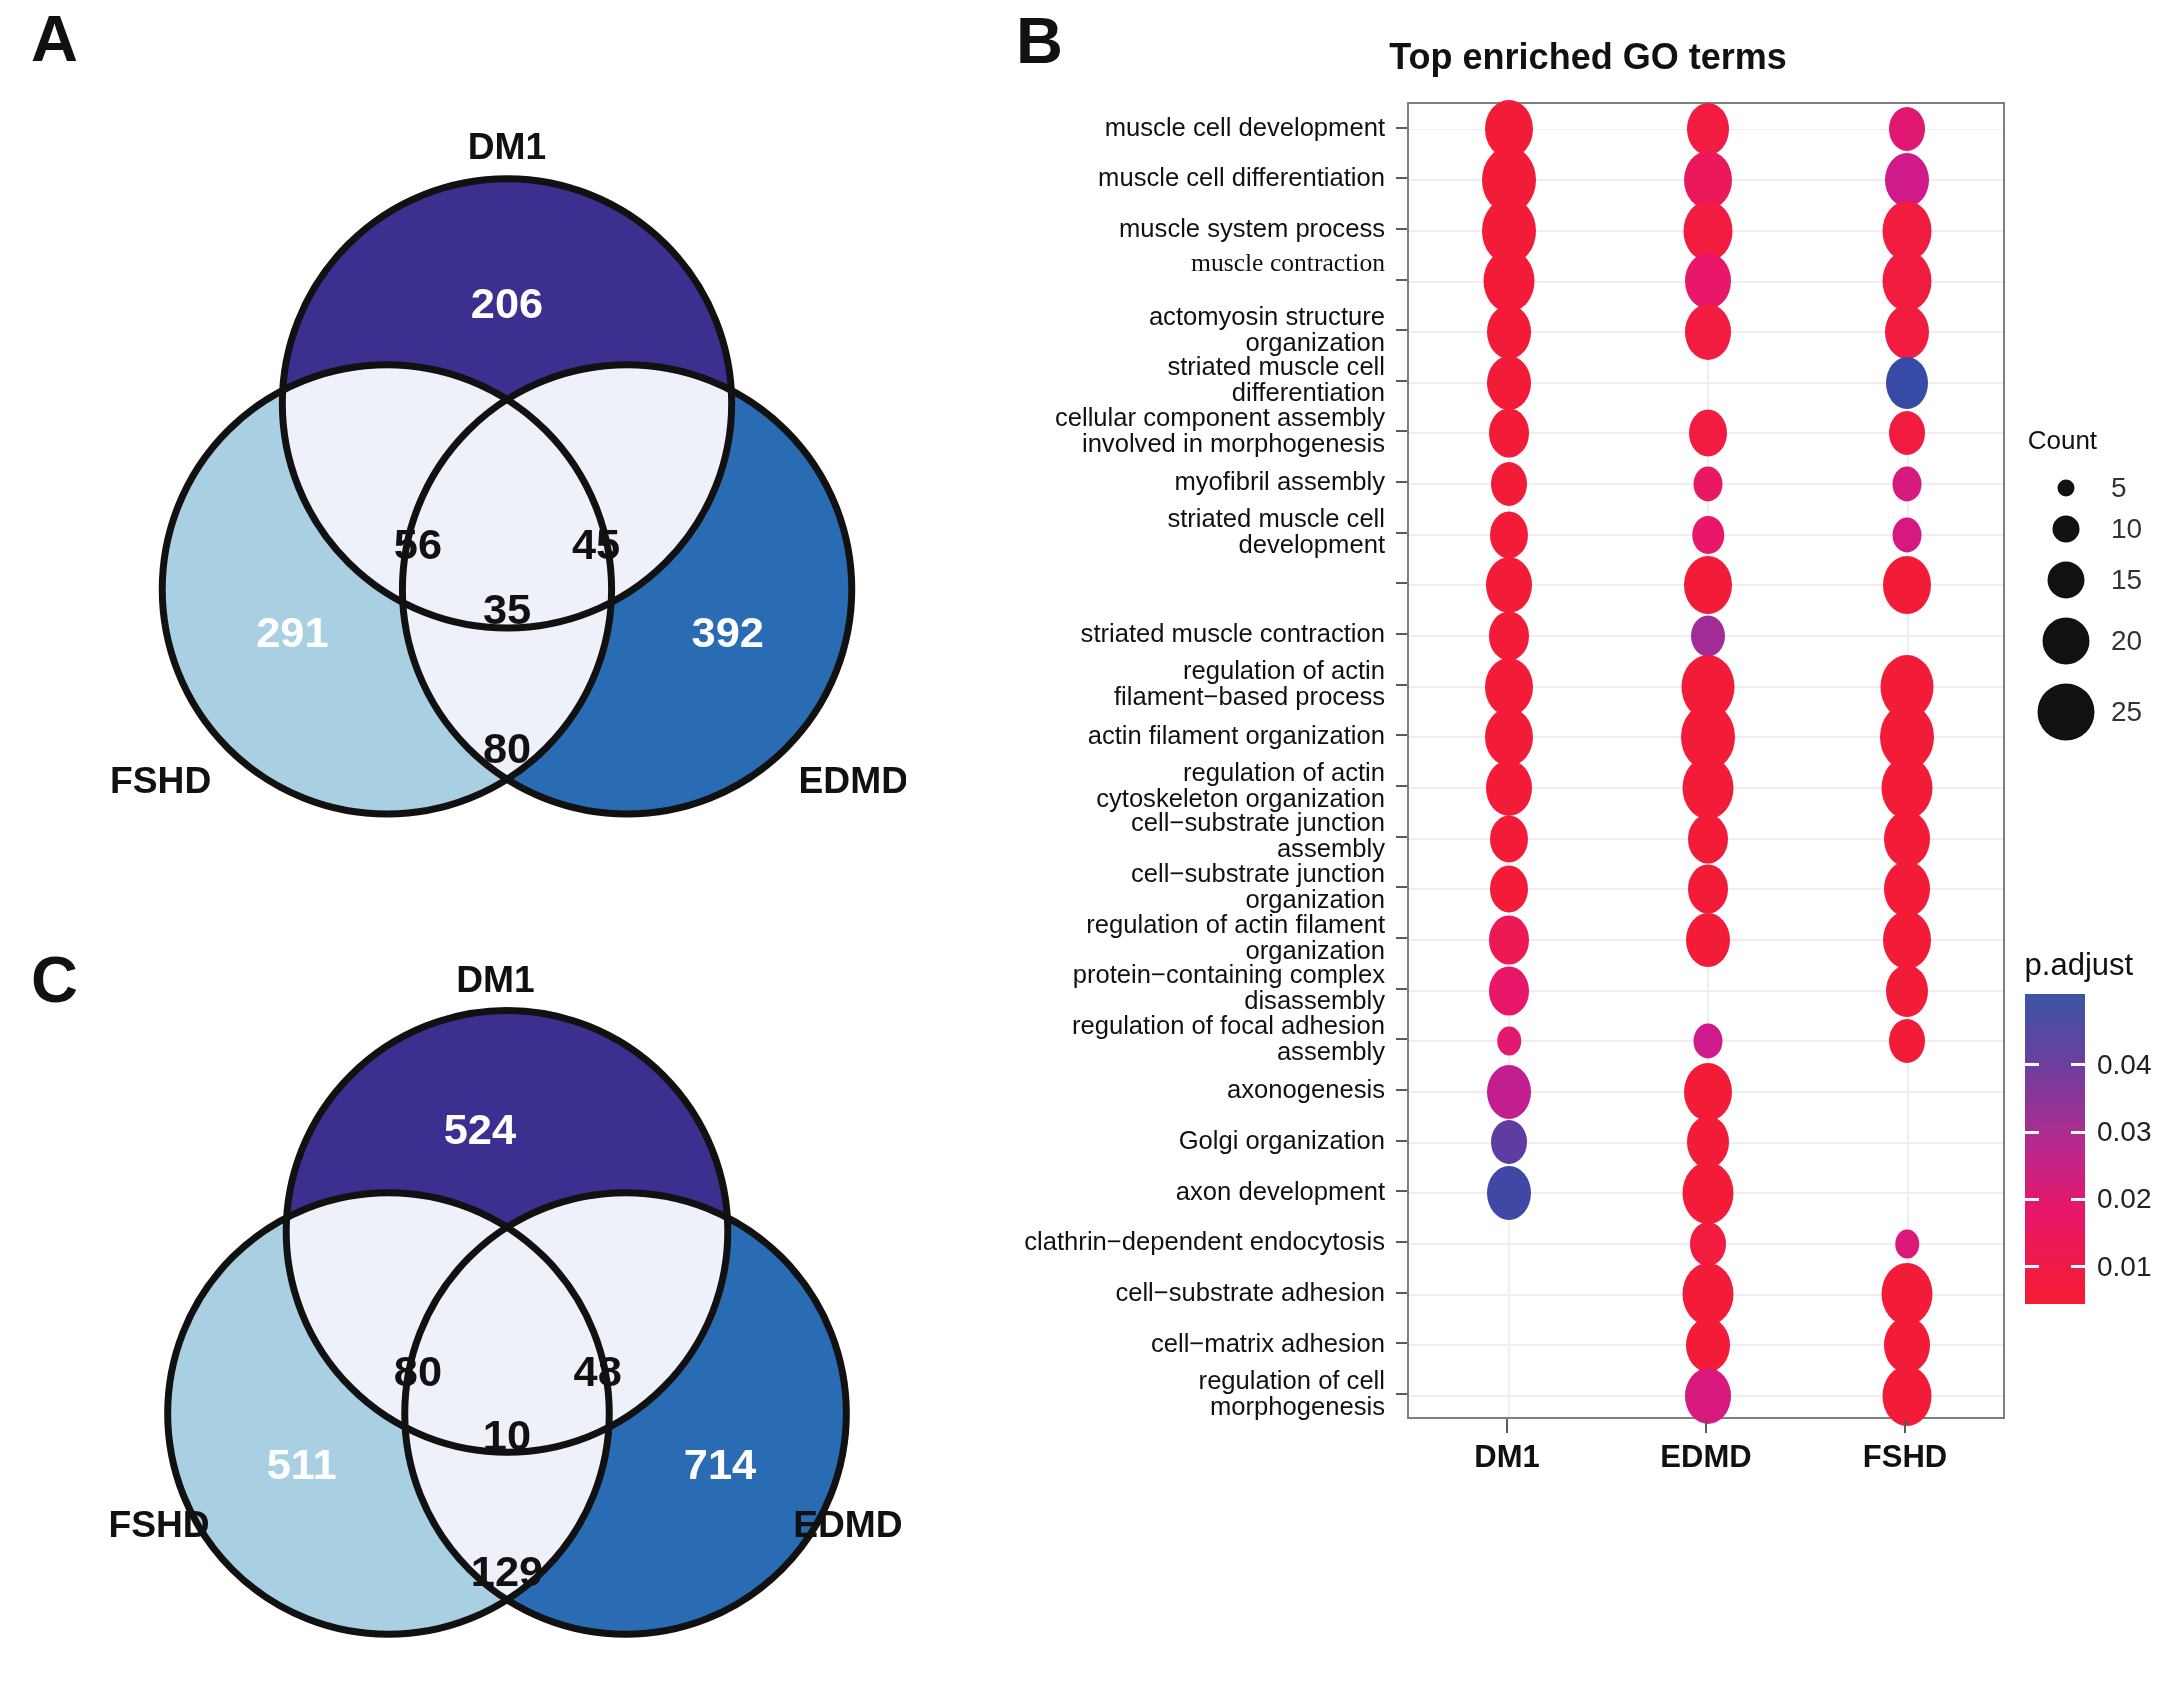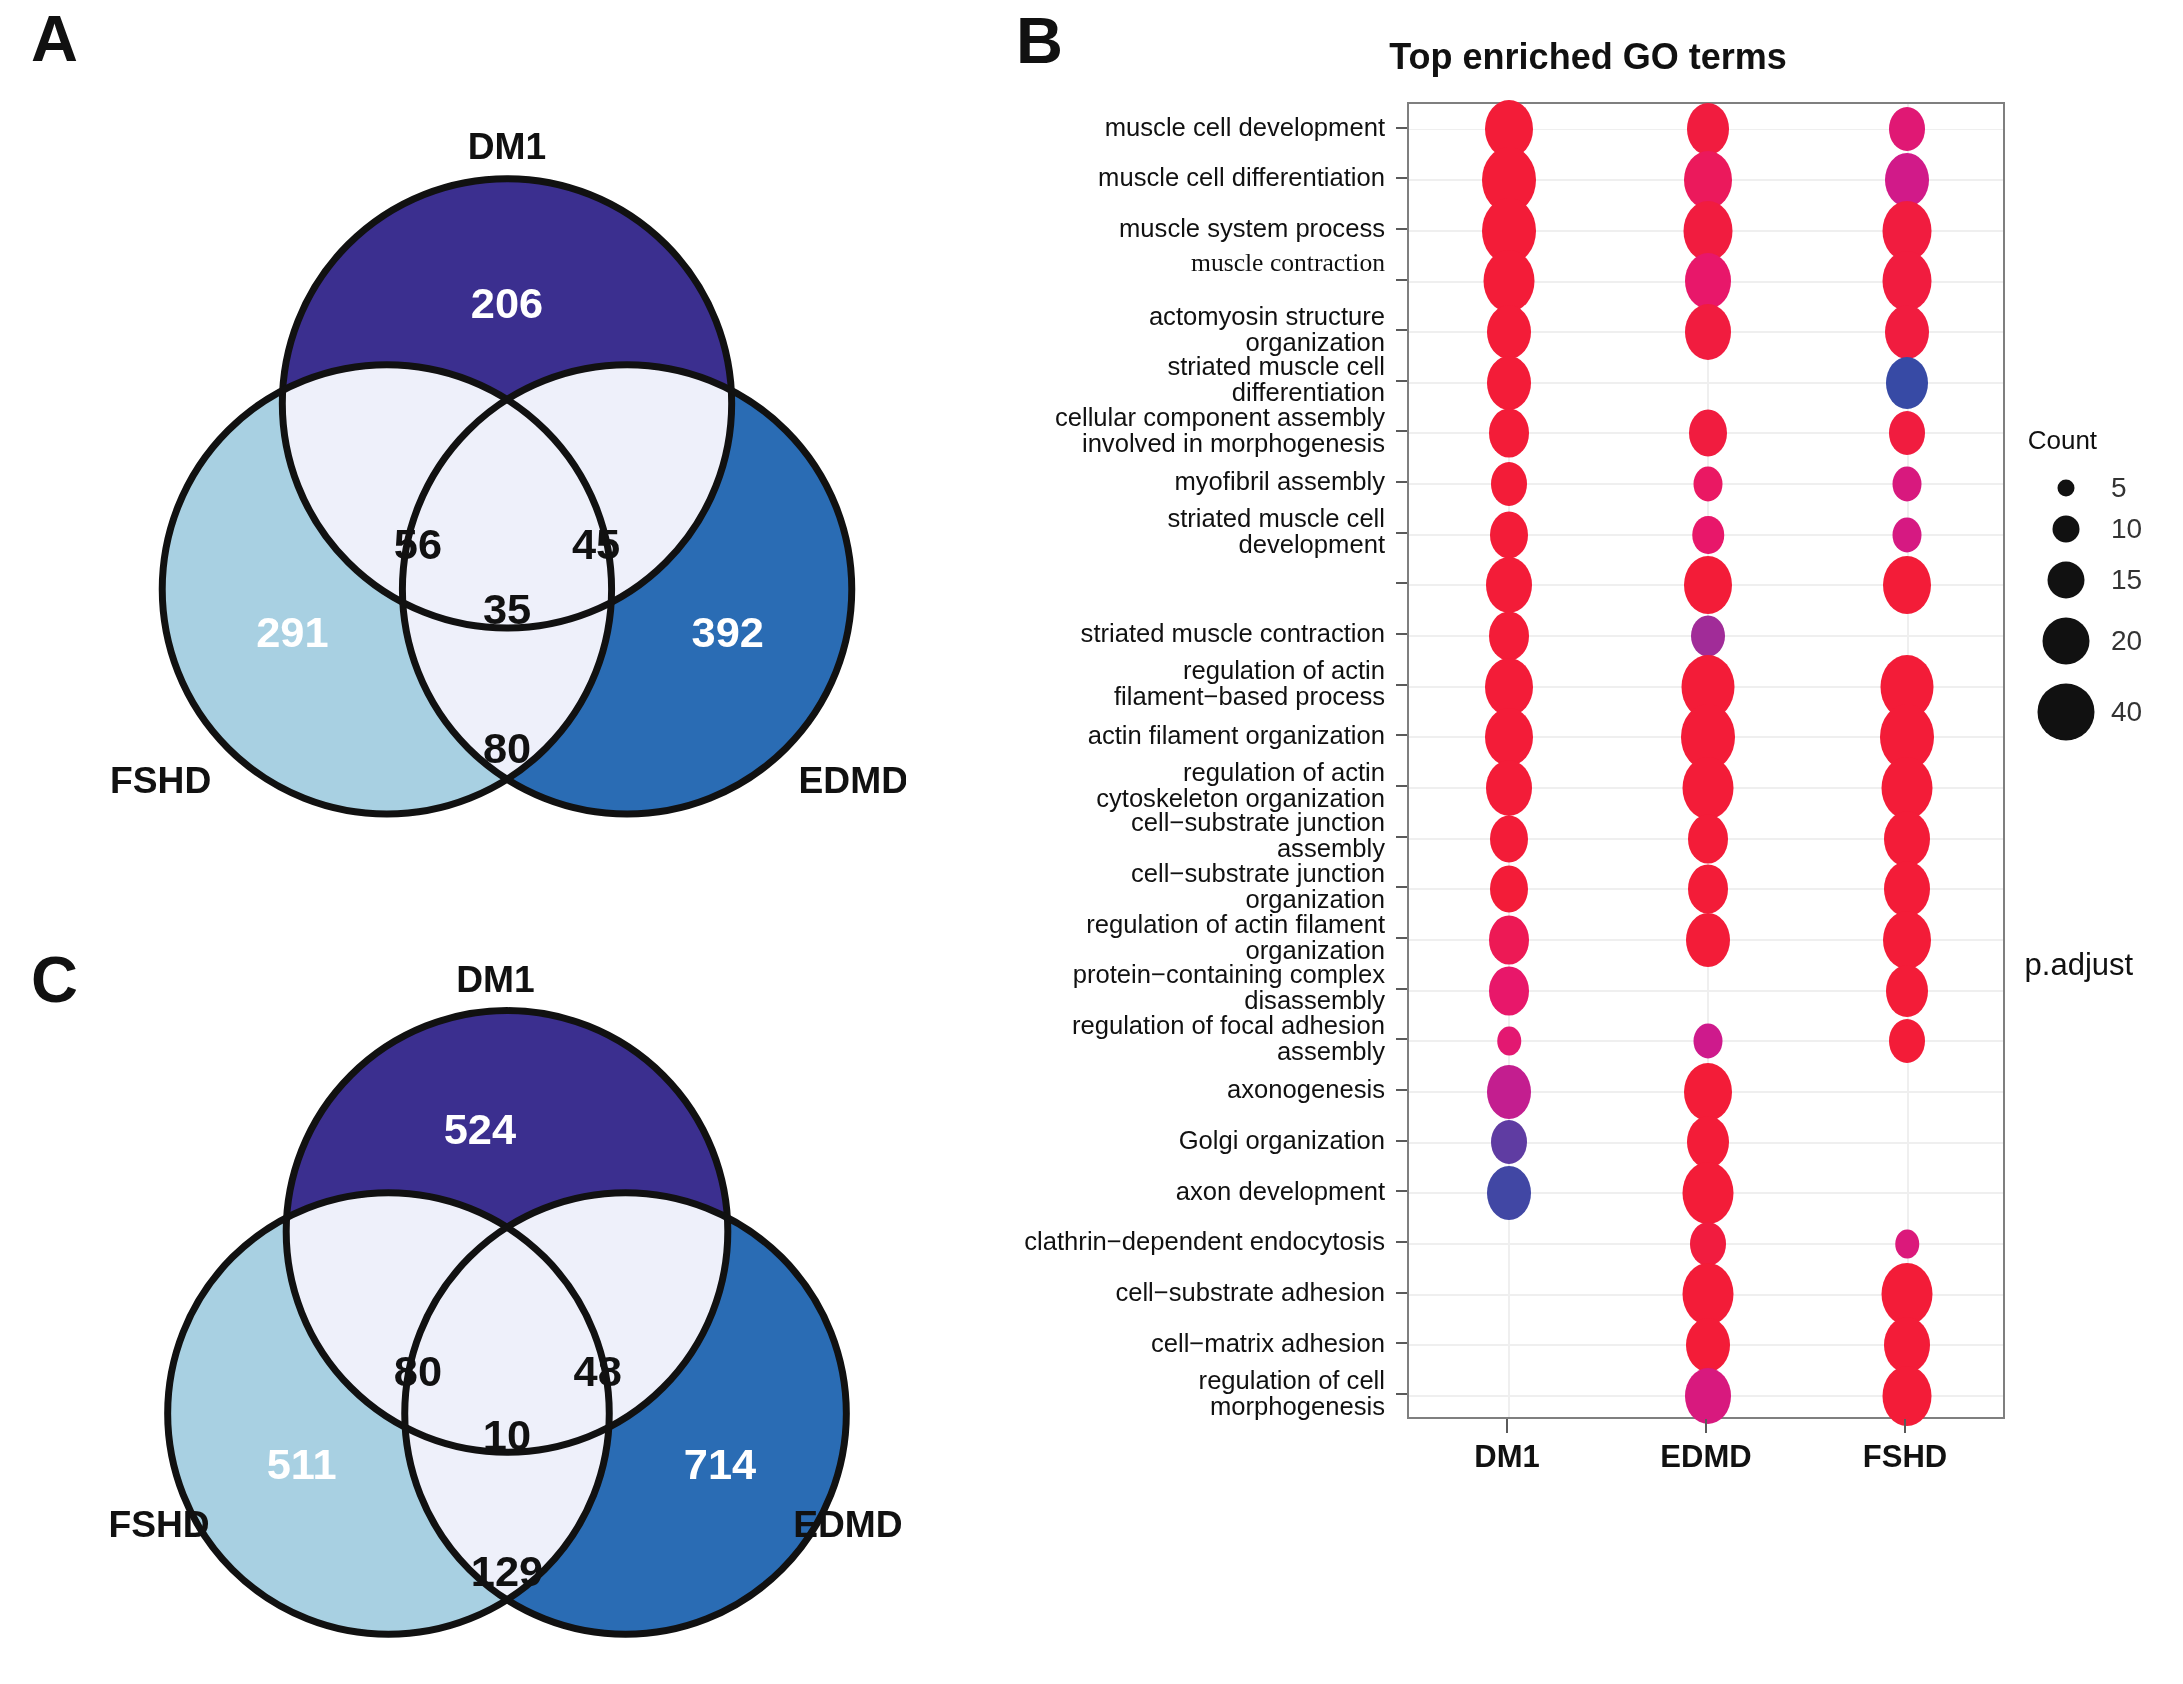--- a/index.html
+++ b/index.html
@@ -343,22 +343,37 @@
         <div class="lcrow" style="height: 56px;">
           <div class="lcdot" style="width: 37px; height: 37px;"></div>
           <div class="lclabel">15</div>
         </div>
         <div class="lcrow" style="height: 66px;">
           <div class="lcdot" style="width: 47px; height: 47px;"></div>
           <div class="lclabel">20</div>
         </div>
         <div class="lcrow" style="height: 76px;">
           <div class="lcdot" style="width: 57px; height: 57px;"></div>
-          <div class="lclabel">40</div>
+          <div class="lclabel">25</div>
         </div>
       </div>
   </div>
 
   <div id="legendP">
     <div id="legendPTitle">p.adjust</div>
+    <div id="pbarWrap">
+      <div id="pbar"></div>
+    <div class="ptick" style="top: 69px;"></div>
+        <div class="ptick2" style="top: 69px;"></div>
+        <div class="plabel" style="top: 71px;">0.04</div>
+        <div class="ptick" style="top: 137px;"></div>
+        <div class="ptick2" style="top: 137px;"></div>
+        <div class="plabel" style="top: 138px;">0.03</div>
+        <div class="ptick" style="top: 204px;"></div>
+        <div class="ptick2" style="top: 204px;"></div>
+        <div class="plabel" style="top: 205px;">0.02</div>
+        <div class="ptick" style="top: 271px;"></div>
+        <div class="ptick2" style="top: 271px;"></div>
+        <div class="plabel" style="top: 273px;">0.01</div>
+      </div>
   </div>
 </div>
 
 
 </body></html>

